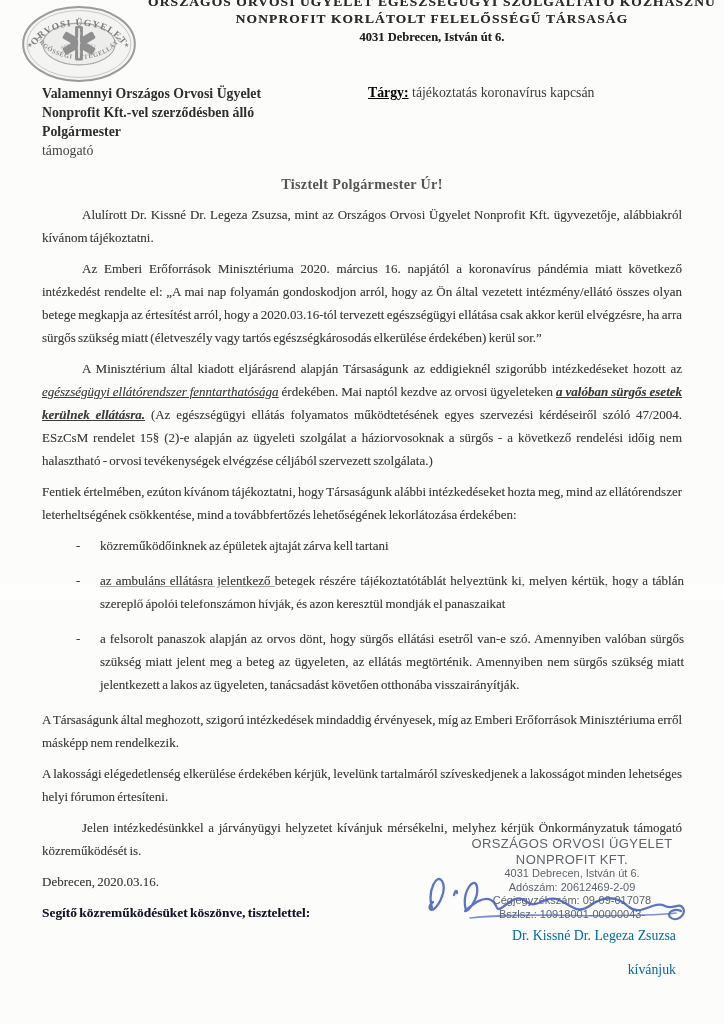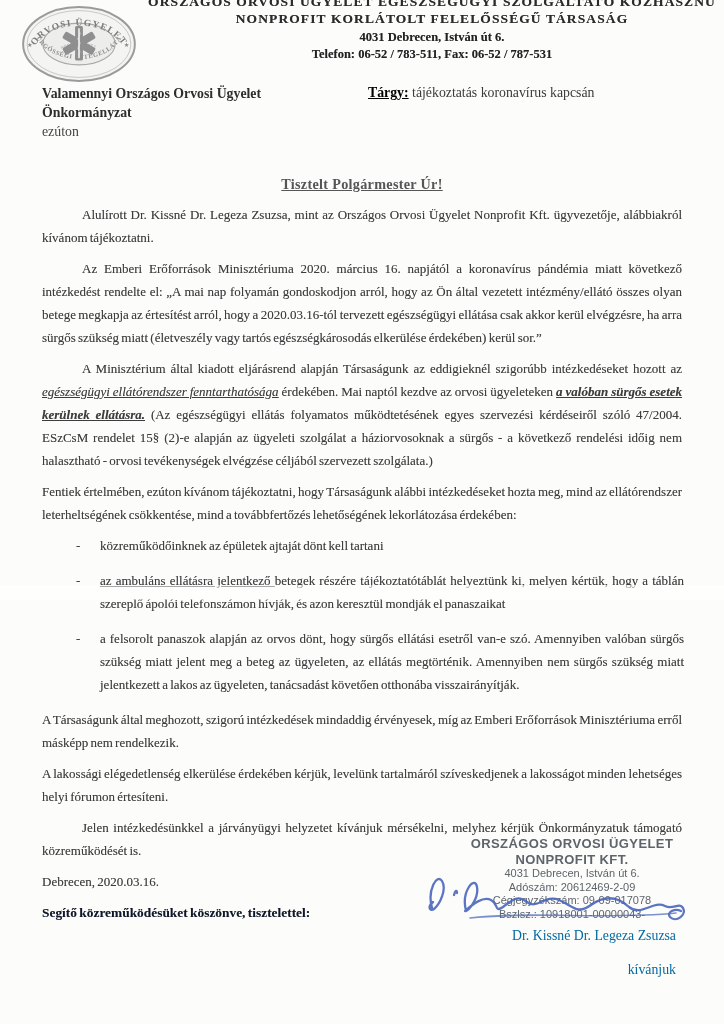--- a/index.html
+++ b/index.html
@@ -19,39 +19,39 @@
             text-shadow:0 0 .5px rgba(40,40,40,.5);}
   .hdr-small{font-weight:bold;font-size:12.5px;line-height:15.5px;color:#222;margin-top:1px;
             text-shadow:0 0 .4px rgba(40,40,40,.4);}
   
   .recipient{position:absolute;left:42px;top:84px;font-size:13.8px;line-height:19px;font-weight:bold;color:#2e2e2e;}
   .recipient .plain{font-weight:normal;color:#444;}
   .subject{position:absolute;left:368px;top:85px;font-size:13.8px;color:#3a3a3a;}
   .subject .lbl{font-weight:bold;text-decoration:underline;color:#000000;}
   
   .salutation{position:absolute;left:0;right:0;top:176px;text-align:center;
-              font-weight:bold;font-size:14.2px;color:#555;letter-spacing:.3px;text-decoration:underline;}
+              font-weight:bold;font-size:14.2px;color:#555;letter-spacing:.3px;}
   
   .body-text{position:absolute;left:42px;right:40px;top:203px;
              font-size:13px;line-height:23px;text-align:justify;word-spacing:-1px;
              text-shadow:0 0 .4px rgba(70,70,70,.45);}
   .body-text p{margin:0 2px 8px 0;}
   .body-text p.indent{text-indent:40px;}
   .iu{font-style:italic;text-decoration:underline;}
   .biu{font-weight:bold;font-style:italic;text-decoration:underline;}
   .u{text-decoration:underline;}
   ul.bullets{list-style:none;margin:3px 0 6px 0;padding:0 0 0 34px;}
   ul.bullets li{position:relative;padding-left:24px;margin:0 0 12px 0;}
   ul.bullets .b-marker{position:absolute;left:0;top:0;}
   .date-line{margin-top:10px;}
   .closing{margin-top:15px;font-weight:bold;font-size:13.4px;color:#0f172a;text-align:left;}
   
   .stamp{position:absolute;left:448px;top:836px;width:248px;text-align:center;
          font-family:"Liberation Sans","DejaVu Sans",sans-serif;color:#5d646b;z-index:1;}
-  .stamp .l-bold{font-weight:bold;font-size:13px;line-height:15.5px;letter-spacing:.4px;}
+  .stamp .l-bold{font-weight:normal;font-size:13px;line-height:15.5px;letter-spacing:.4px;}
   .stamp .l-small{font-size:11px;line-height:13.5px;}
   .signature{position:absolute;left:424px;top:866px;width:282px;height:66px;z-index:3;}
   .signer{position:absolute;right:48px;top:928px;text-align:right;font-size:13.8px;color:#0369a1;z-index:2;}
   .signer .role{margin-top:18px;}
   
   .scan-band{position:absolute;left:0;right:0;top:585px;height:15px;
              background:rgba(255,255,255,.55);pointer-events:none;z-index:4;}
 </style>
 </head>
 <body>
@@ -84,47 +84,47 @@
       <rect x="-5" y="-22" width="10" height="44" rx="2" fill="#8f8f8f" transform="rotate(120)"></rect>
       <rect x="-1.1" y="-19" width="2.2" height="38" fill="#e9e9e8"></rect>
       <path d="M0,-15 C4,-11 -4,-7 0,-3 C4,1 -4,5 0,9 C3,12 -2,14 0,16" stroke="#e9e9e8" stroke-width="1.2" fill="none"></path>
     </g>
   </svg>
 
   <div class="header-text">
     <div class="hdr-name">ORSZÁGOS ORVOSI ÜGYELET EGÉSZSÉGÜGYI SZOLGÁLTATÓ KÖZHASZNÚ</div>
     <div class="hdr-name">NONPROFIT KORLÁTOLT FELELŐSSÉGŰ TÁRSASÁG</div>
     <div class="hdr-small" style="margin-top:3px">4031 Debrecen, István út 6.</div>
-    <div class="hdr-small">Telefon: 06-52 / 783-511, Fax: 06-52 / 787-531</div>
   </div>
 
   <div class="recipient">
     <div>Valamennyi Országos Orvosi Ügyelet</div>
-    <div>Önkormányzat</div>
-    <div class="plain">ezúton</div>
+    <div>Nonprofit Kft.-vel szerződésben álló</div>
+    <div>Polgármester</div>
+    <div class="plain">támogató</div>
   </div>
 
   <div class="subject">
     <span class="lbl">Tárgy:</span><span> tájékoztatás koronavírus kapcsán</span>
   </div>
 
   <div class="salutation">Tisztelt Polgármester Úr!</div>
 
   <div class="body-text">
     <p class="indent">Alulírott Dr. Kissné Dr. Legeza Zsuzsa, mint az Országos Orvosi Ügyelet Nonprofit Kft. ügyvezetője, alábbiakról kívánom tájékoztatni.</p>
 
     <p class="indent">Az Emberi Erőforrások Minisztériuma 2020. március 16. napjától a koronavírus pándémia miatt következő intézkedést rendelte el: „A mai nap folyamán gondoskodjon arról, hogy az Ön által vezetett intézmény/ellátó összes olyan betege megkapja az értesítést arról, hogy a 2020.03.16-tól tervezett egészségügyi ellátása csak akkor kerül elvégzésre, ha arra sürgős szükség miatt (életveszély vagy tartós egészségkárosodás elkerülése érdekében) kerül sor.”</p>
 
     <p class="indent"><span>A Minisztérium által kiadott eljárásrend alapján Társaságunk az eddigieknél szigorúbb intézkedéseket hozott az </span><span class="iu">egészségügyi ellátórendszer fenntarthatósága</span><span> érdekében. Mai naptól kezdve az orvosi ügyeleteken </span><span class="biu">a valóban sürgős esetek kerülnek ellátásra.</span><span> (Az egészségügyi ellátás folyamatos működtetésének egyes szervezési kérdéseiről szóló 47/2004. ESzCsM rendelet 15§ (2)-e alapján az ügyeleti szolgálat a háziorvosoknak a sürgős - a következő rendelési időig nem halasztható - orvosi tevékenységek elvégzése céljából szervezett szolgálata.)</span></p>
 
     <p>Fentiek értelmében, ezúton kívánom tájékoztatni, hogy Társaságunk alábbi intézkedéseket hozta meg, mind az ellátórendszer leterheltségének csökkentése, mind a továbbfertőzés lehetőségének lekorlátozása érdekében:</p>
 
     <ul class="bullets">
       <li>
-        <span class="b-marker">-</span><span>közreműködőinknek az épületek ajtaját dönt kell tartani</span>
+        <span class="b-marker">-</span><span>közreműködőinknek az épületek ajtaját zárva kell tartani</span>
       </li>
       <li>
         <span class="b-marker">-</span><span class="u">az ambuláns ellátásra jelentkező </span><span>betegek részére tájékoztatótáblát helyeztünk ki, melyen kértük, hogy a táblán szereplő ápolói telefonszámon hívják, és azon keresztül mondják el panaszaikat</span>
       </li>
       <li>
         <span class="b-marker">-</span><span>a felsorolt panaszok alapján az orvos dönt, hogy sürgős ellátási esetről van-e szó. Amennyiben valóban sürgős szükség miatt jelent meg a beteg az ügyeleten, az ellátás megtörténik. Amennyiben nem sürgős szükség miatt jelentkezett a lakos az ügyeleten, tanácsadást követően otthonába visszairányítják.</span>
       </li>
     </ul>
 
     <p>A Társaságunk által meghozott, szigorú intézkedések mindaddig érvényesek, míg az Emberi Erőforrások Minisztériuma erről másképp nem rendelkezik.</p>

